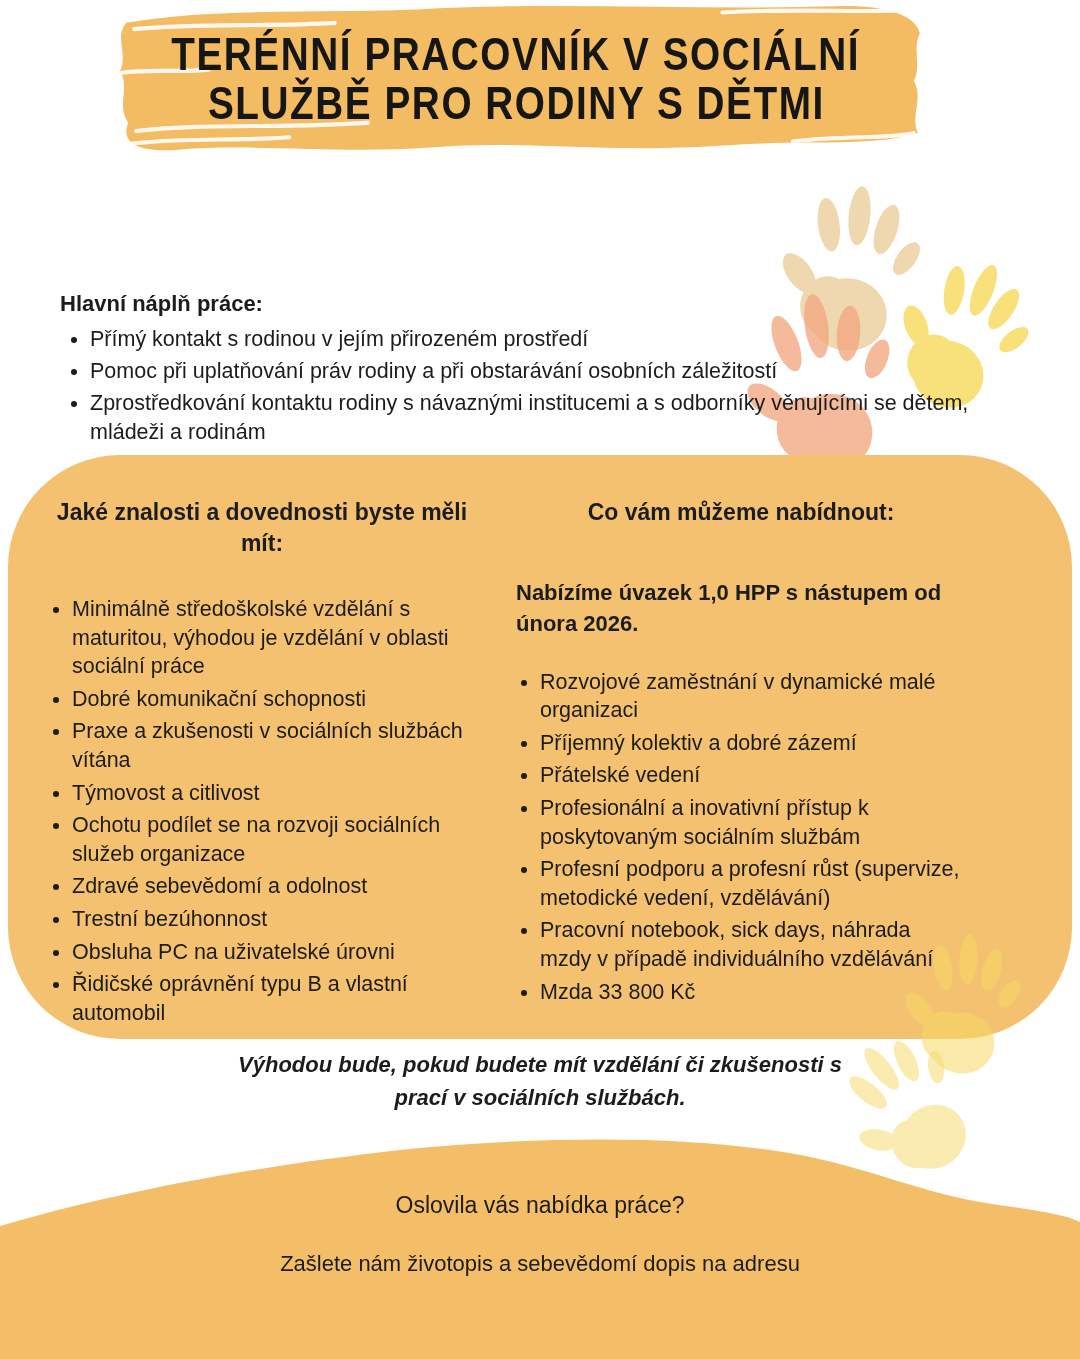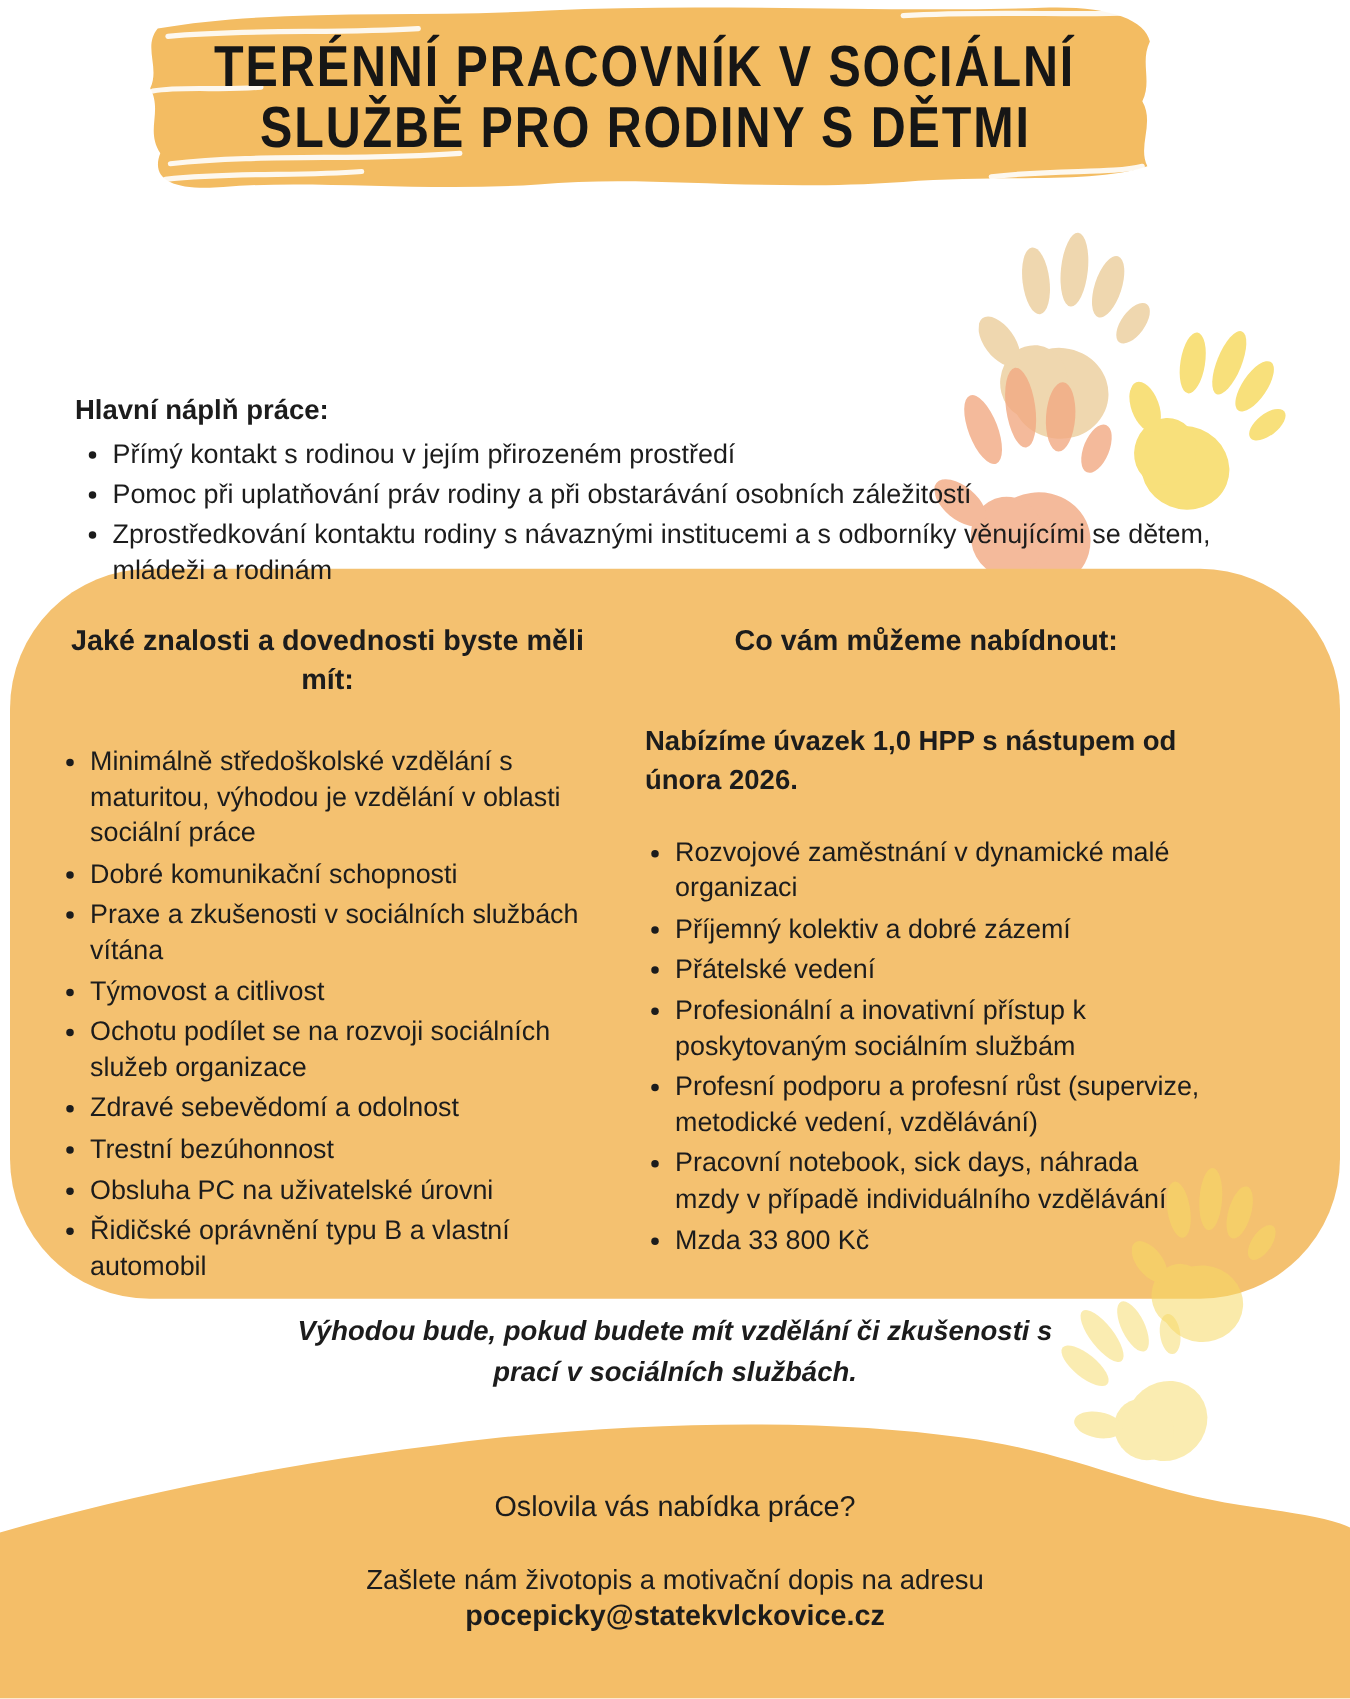--- a/index.html
+++ b/index.html
@@ -12,21 +12,21 @@
   .banner svg{position:absolute;left:0;top:0;width:100%;height:100%;}
   .banner-text{position:absolute;left:0;top:0;width:100%;height:100%;
     display:flex;flex-direction:column;align-items:center;justify-content:center;gap:6px;}
   .banner-line{display:inline-block;font-weight:800;font-size:38px;letter-spacing:1.5px;
     color:#161616;transform:scale(1.02,1.22);white-space:nowrap;}
   
   .intro{position:absolute;left:60px;top:176px;width:620px;z-index:2;}
   .sec-head{font-weight:700;font-size:22px;margin:0 0 6px 0;}
   .intro p{margin:0;font-size:21.5px;line-height:1.5;text-align:justify;}
   
-  .duties{position:absolute;left:60px;top:291px;width:985px;z-index:2;margin-top:24px;}
+  .duties{position:absolute;left:60px;top:291px;width:985px;z-index:2;}
   ul.plain{margin:8px 0 0 0;padding:0 0 0 30px;}
   ul.plain li{font-size:21.5px;line-height:1.35;margin-bottom:3px;}
   
   .hand{position:absolute;}
   
   .main-box{position:absolute;left:8px;top:455px;width:1064px;height:584px;
     background:#F4C170;border-radius:112px;z-index:1;}
   .box-inner{display:flex;gap:40px;padding:42px 55px 0 40px;}
   .col-left{width:428px;}
   .col-right{width:450px;}
@@ -151,18 +151,17 @@
     <p>Výhodou bude, pokud budete mít vzdělání či zkušenosti s prací v sociálních službách.</p>
   </div>
 
   <div class="footer">
     <svg viewBox="0 0 1080 229" preserveAspectRatio="none">
       <path d="M0,96 C110,64 240,38 400,20 C540,6 670,6 770,20 C860,32 912,62 992,74
            C1032,80 1064,84 1080,92 L1080,229 L0,229 Z" fill="#F4BE68"></path>
     </svg>
     <div class="footer-content">
       <p class="footer-head">Oslovila vás nabídka práce?</p>
-      <p class="footer-line">Zašlete nám životopis a motivační dopis na adresu</p>
-      <p class="footer-email">pocepicky@statekvlckovice.cz</p>
+      <p class="footer-line">Zašlete nám životopis a sebevědomí dopis na adresu</p>
     </div>
   </div>
 
 </div>
 
 </body></html>

